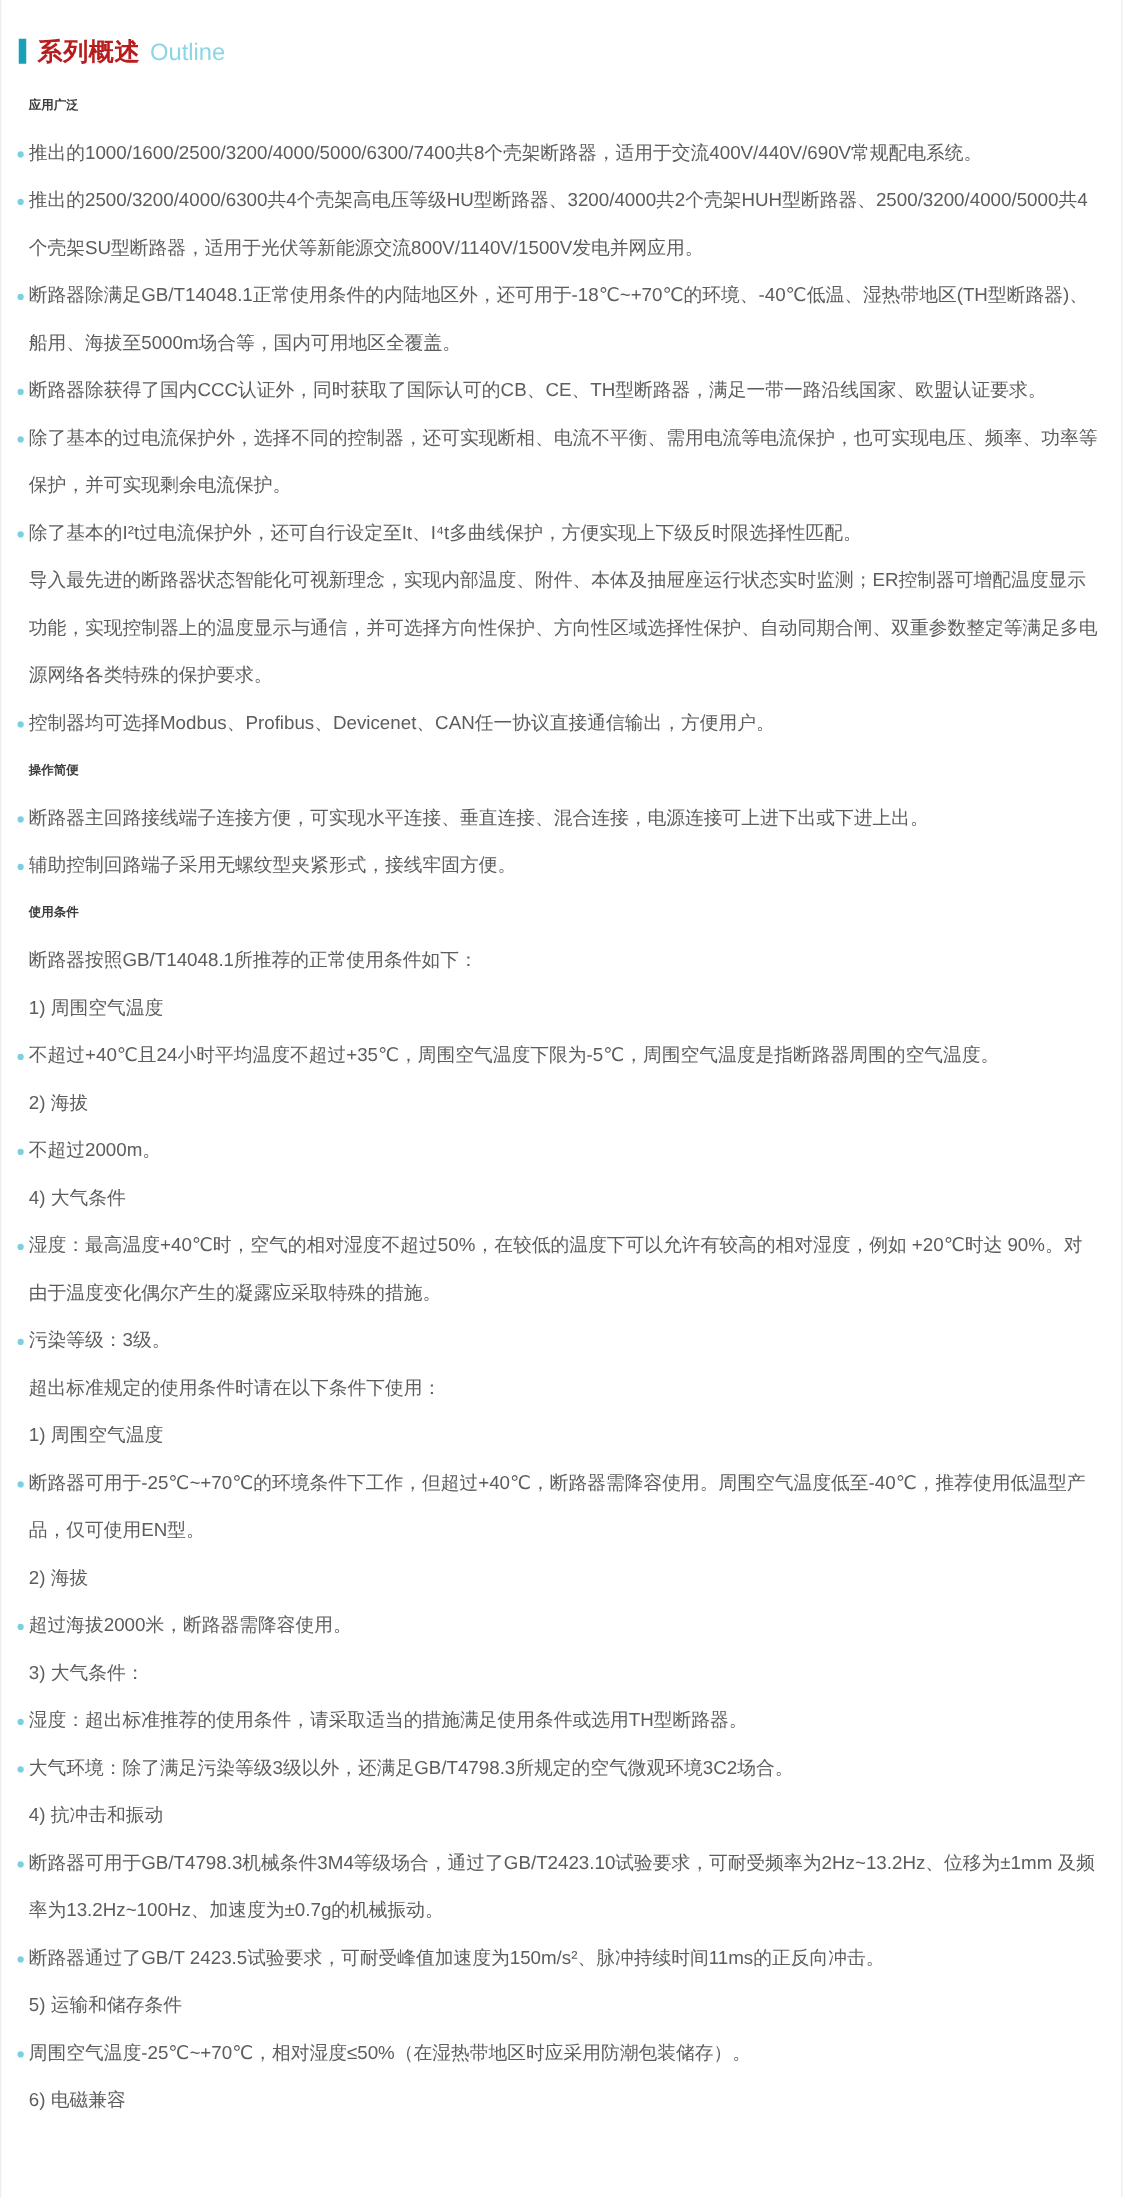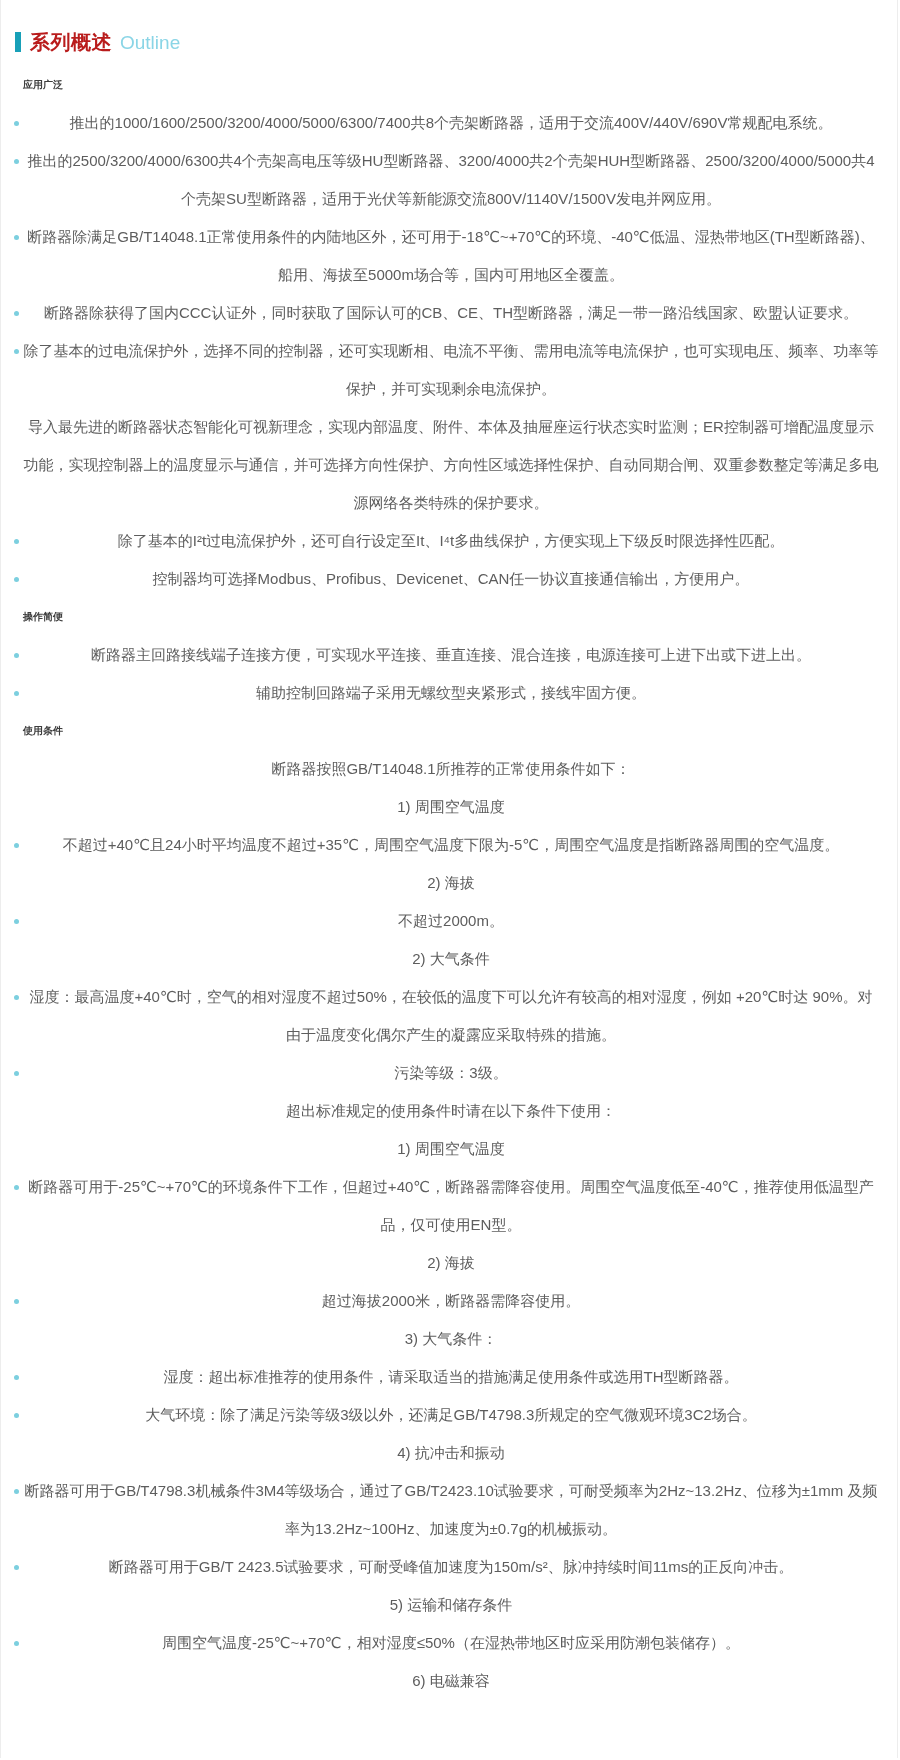--- a/index.html
+++ b/index.html
@@ -53,21 +53,20 @@
     font-weight: bold;
     color: var(--heading, #3d3d3d);
   }
   .para {
     position: relative;
     margin-left: 22px;
     width: 856px;
     line-height: 38px;
     font-size: 15px;
     color: var(--body, #5d5d5d);
-    text-align: center;
   }
   .para .dot {
     position: absolute;
     left: -9px;
     top: 17px;
     width: 5px;
     height: 5px;
     border-radius: 50%;
     background: var(--bullet, #7ccfdf);
   }
@@ -79,43 +78,43 @@
   <div class="title-row">
     <span class="title-bar"></span><span class="title-cn">系列概述</span><span class="title-en">Outline</span>
   </div>
   <div id="sections">
       <div class="section-heading">应用广泛</div>
       <div class="para"><span class="dot"></span><span>推出的1000/1600/2500/3200/4000/5000/6300/7400共8个壳架断路器，适用于交流400V/440V/690V常规配电系统。</span></div>
       <div class="para"><span class="dot"></span><span>推出的2500/3200/4000/6300共4个壳架高电压等级HU型断路器、3200/4000共2个壳架HUH型断路器、2500/3200/4000/5000共4个壳架SU型断路器，适用于光伏等新能源交流800V/1140V/1500V发电并网应用。</span></div>
       <div class="para"><span class="dot"></span><span>断路器除满足GB/T14048.1正常使用条件的内陆地区外，还可用于-18℃~+70℃的环境、-40℃低温、湿热带地区(TH型断路器)、船用、海拔至5000m场合等，国内可用地区全覆盖。</span></div>
       <div class="para"><span class="dot"></span><span>断路器除获得了国内CCC认证外，同时获取了国际认可的CB、CE、TH型断路器，满足一带一路沿线国家、欧盟认证要求。</span></div>
       <div class="para"><span class="dot"></span><span>除了基本的过电流保护外，选择不同的控制器，还可实现断相、电流不平衡、需用电流等电流保护，也可实现电压、频率、功率等保护，并可实现剩余电流保护。</span></div>
+      <div class="para"><span class="dot"></span><span>除了基本的I²t过电流保护外，还可自行设定至It、I⁴t多曲线保护，方便实现上下级反时限选择性匹配。</span></div>
       <div class="para"><span>导入最先进的断路器状态智能化可视新理念，实现内部温度、附件、本体及抽屉座运行状态实时监测；ER控制器可增配温度显示功能，实现控制器上的温度显示与通信，并可选择方向性保护、方向性区域选择性保护、自动同期合闸、双重参数整定等满足多电源网络各类特殊的保护要求。</span></div>
-      <div class="para"><span class="dot"></span><span>除了基本的I²t过电流保护外，还可自行设定至It、I⁴t多曲线保护，方便实现上下级反时限选择性匹配。</span></div>
       <div class="para"><span class="dot"></span><span>控制器均可选择Modbus、Profibus、Devicenet、CAN任一协议直接通信输出，方便用户。</span></div>
       <div class="section-heading">操作简便</div>
       <div class="para"><span class="dot"></span><span>断路器主回路接线端子连接方便，可实现水平连接、垂直连接、混合连接，电源连接可上进下出或下进上出。</span></div>
       <div class="para"><span class="dot"></span><span>辅助控制回路端子采用无螺纹型夹紧形式，接线牢固方便。</span></div>
       <div class="section-heading">使用条件</div>
       <div class="para"><span>断路器按照GB/T14048.1所推荐的正常使用条件如下：</span></div>
       <div class="para"><span>1) 周围空气温度</span></div>
       <div class="para"><span class="dot"></span><span>不超过+40℃且24小时平均温度不超过+35℃，周围空气温度下限为-5℃，周围空气温度是指断路器周围的空气温度。</span></div>
       <div class="para"><span>2) 海拔</span></div>
       <div class="para"><span class="dot"></span><span>不超过2000m。</span></div>
-      <div class="para"><span>2) 大气条件</span></div>
+      <div class="para"><span>4) 大气条件</span></div>
       <div class="para"><span class="dot"></span><span>湿度：最高温度+40℃时，空气的相对湿度不超过50%，在较低的温度下可以允许有较高的相对湿度，例如 +20℃时达 90%。对由于温度变化偶尔产生的凝露应采取特殊的措施。</span></div>
       <div class="para"><span class="dot"></span><span>污染等级：3级。</span></div>
       <div class="para"><span>超出标准规定的使用条件时请在以下条件下使用：</span></div>
       <div class="para"><span>1) 周围空气温度</span></div>
       <div class="para"><span class="dot"></span><span>断路器可用于-25℃~+70℃的环境条件下工作，但超过+40℃，断路器需降容使用。周围空气温度低至-40℃，推荐使用低温型产品，仅可使用EN型。</span></div>
       <div class="para"><span>2) 海拔</span></div>
       <div class="para"><span class="dot"></span><span>超过海拔2000米，断路器需降容使用。</span></div>
       <div class="para"><span>3) 大气条件：</span></div>
       <div class="para"><span class="dot"></span><span>湿度：超出标准推荐的使用条件，请采取适当的措施满足使用条件或选用TH型断路器。</span></div>
       <div class="para"><span class="dot"></span><span>大气环境：除了满足污染等级3级以外，还满足GB/T4798.3所规定的空气微观环境3C2场合。</span></div>
       <div class="para"><span>4) 抗冲击和振动</span></div>
       <div class="para"><span class="dot"></span><span>断路器可用于GB/T4798.3机械条件3M4等级场合，通过了GB/T2423.10试验要求，可耐受频率为2Hz~13.2Hz、位移为±1mm 及频率为13.2Hz~100Hz、加速度为±0.7g的机械振动。</span></div>
-      <div class="para"><span class="dot"></span><span>断路器可用于GB/T 2423.5试验要求，可耐受峰值加速度为150m/s²、脉冲持续时间11ms的正反向冲击。</span></div>
+      <div class="para"><span class="dot"></span><span>断路器通过了GB/T 2423.5试验要求，可耐受峰值加速度为150m/s²、脉冲持续时间11ms的正反向冲击。</span></div>
       <div class="para"><span>5) 运输和储存条件</span></div>
       <div class="para"><span class="dot"></span><span>周围空气温度-25℃~+70℃，相对湿度≤50%（在湿热带地区时应采用防潮包装储存）。</span></div>
       <div class="para"><span>6) 电磁兼容</span></div>
     </div>
 </div>
 
 </body></html>

